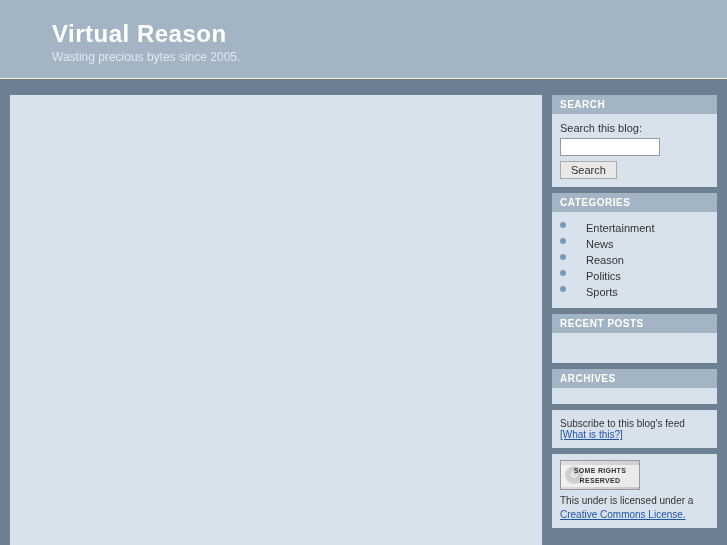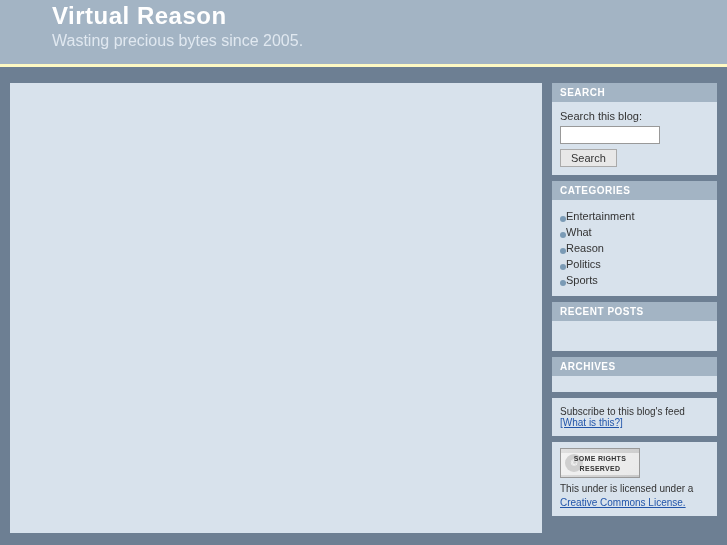--- a/index.html
+++ b/index.html
@@ -13,33 +13,33 @@
 
     #wrapper {
       width: 727px;
       min-height: 545px;
       background-color: #6d7f93;
     }
 
     
     #header {
       background-color: #a3b4c4;
-      padding: 2px 20px 14px 52px;
-      border-bottom: 3px solid #fef9c3;
+      padding: 20px 20px 14px 52px;
+      border-bottom: 1px solid #fef9c3;
     }
 
     #header h1 {
       font-size: 24px;
       font-weight: bold;
       color: #fff;
       letter-spacing: 0.5px;
     }
 
     #header .tagline {
-      font-size: 16px;
+      font-size: 12px;
       color: #e0e8f0;
       margin-top: 2px;
     }
 
     
     #page {
       display: flex;
       padding: 16px 10px 10px 10px;
       gap: 10px;
     }
@@ -111,22 +111,22 @@
     .category-list {
       list-style: none;
       padding: 0;
     }
 
     .category-list li {
       font-size: 11px;
       color: #333;
       padding: 2px 0;
       display: flex;
-      align-items: flex-end;
-      gap: 0;
+      align-items: flex-start;
+      gap: 20px;
     }
 
     .category-list li .bullet {
       width: 6px;
       height: 6px;
       background-color: #7a9ab5;
       border-radius: 50%;
       display: inline-block;
       flex-shrink: 0;
     }
@@ -256,21 +256,21 @@
       <div class="sidebar-section">
         <div class="sidebar-section-header">CATEGORIES</div>
         <div class="sidebar-section-content">
           <ul class="category-list">
           <li>
                 <span class="bullet"></span>
                 <a href="#">Entertainment</a>
               </li>
               <li>
                 <span class="bullet"></span>
-                <a href="#">What</a>
+                <a href="#">News</a>
               </li>
               <li>
                 <span class="bullet"></span>
                 <a href="#">Reason</a>
               </li>
               <li>
                 <span class="bullet"></span>
                 <a href="#">Politics</a>
               </li>
               <li>

